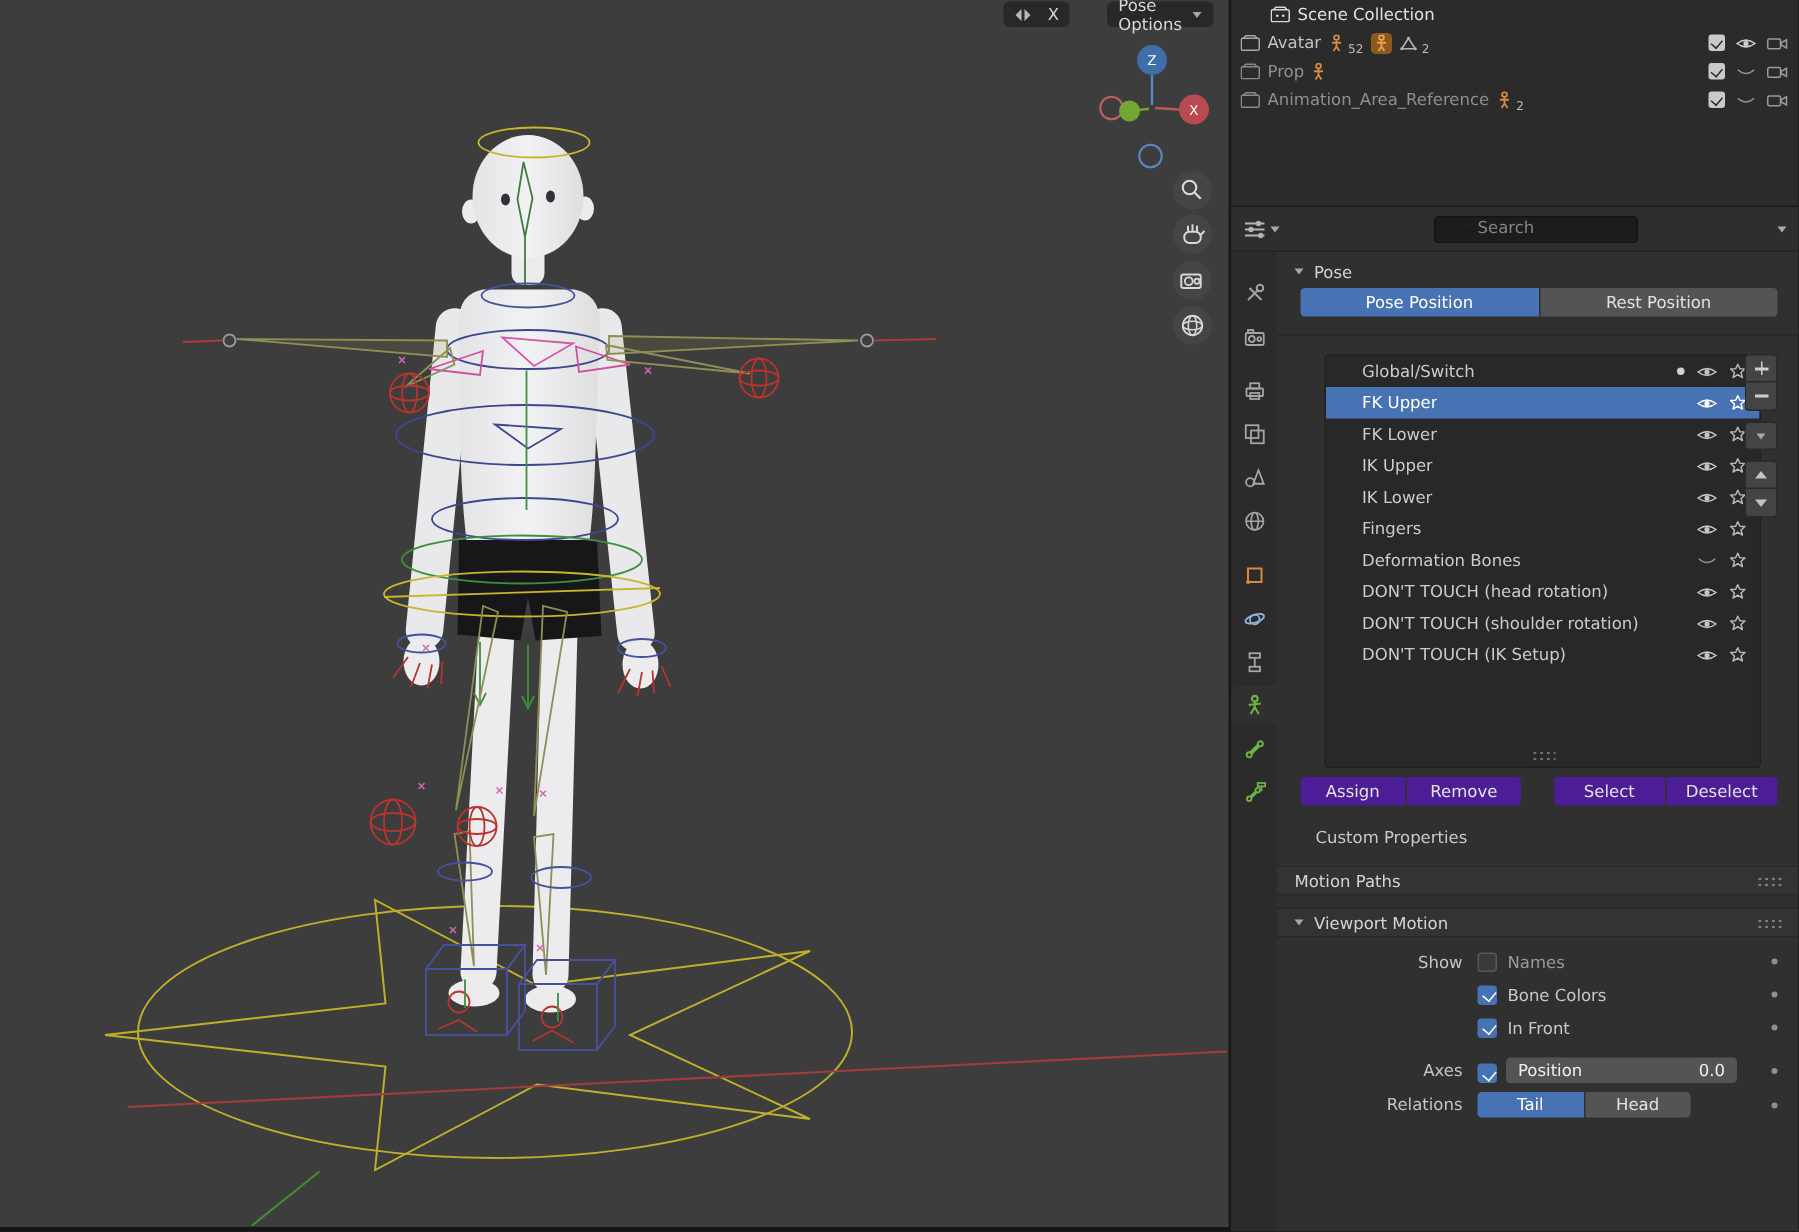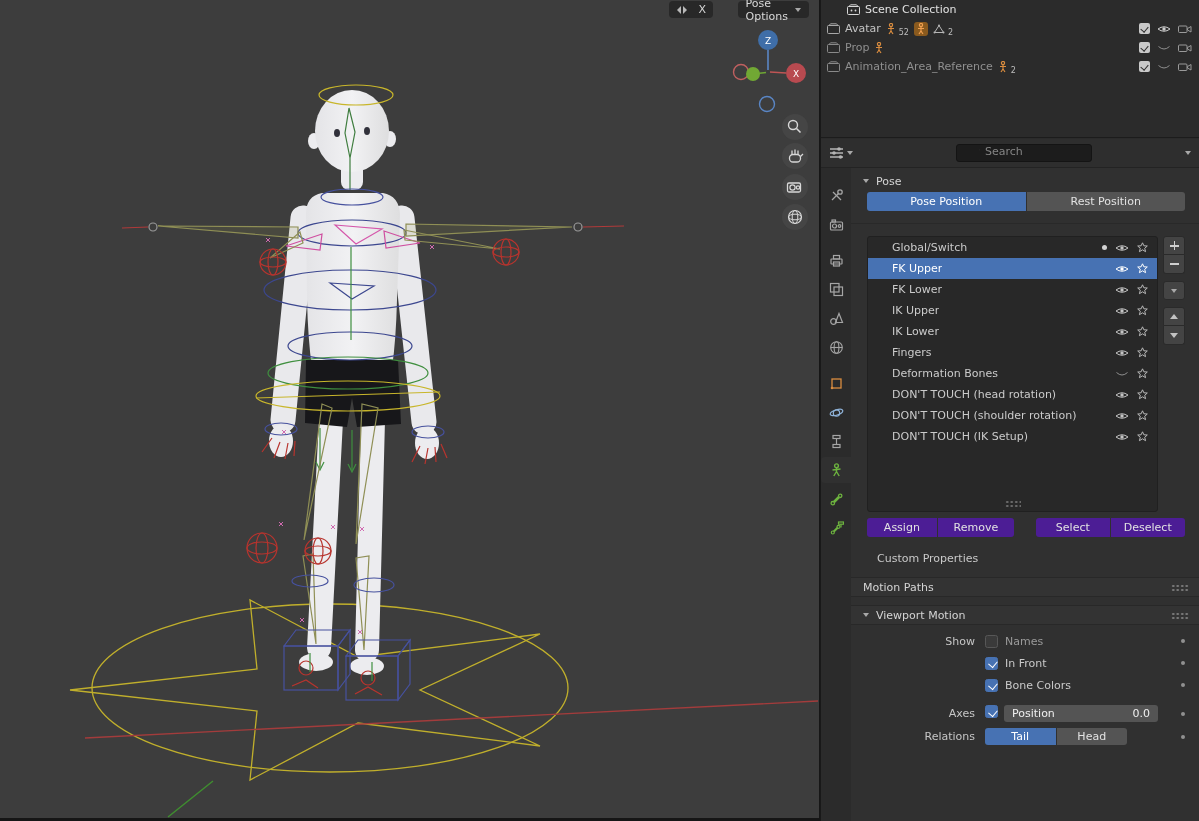--- a/index.html
+++ b/index.html
@@ -53,21 +53,21 @@
   .grip{margin-left:auto;width:18px;height:7px;background-image:radial-gradient(#7c7c7c 1px,transparent 1.2px);background-size:4.5px 4px}
   .sep{border-top:1px solid #292929}
 
   .seg2{display:flex;margin:2px 14px 0 16px;height:19px}
   .seg2 .half{flex:1;display:flex;align-items:center;justify-content:center;background:#545454;color:#e2e2e2}
   .seg2 .half:first-child{border-radius:3px 0 0 3px;margin-right:1px}
   .seg2 .half:last-child{border-radius:0 3px 3px 0}
   .seg2 .half.sel{background:#4772b3;color:#fff}
 
   .bc-wrap{position:relative;margin:12px 14px 0 16px;height:276px}
-  .bc-list{position:absolute;left:0;top:0;width:291px;bottom:0;background:#282828;border:1px solid #202020;border-radius:3px;overflow:hidden}
+  .bc-list{position:absolute;left:16px;top:0;width:291px;bottom:0;background:#282828;border:1px solid #202020;border-radius:3px;overflow:hidden}
   .bc-row{display:flex;align-items:center;height:21px;padding:0 9px 0 24px;gap:8px;color:#cbcbcb}
   .bc-row.sel{background:#4772b3;color:#fff}
   .bc-label{white-space:nowrap;overflow:hidden}
   .bc-icons{margin-left:auto;display:flex;align-items:center;gap:8px}
   .bc-dot{width:5px;height:5px;border-radius:50%;background:#d2d2d2}
   .bc-grip{position:absolute;bottom:4px;left:50%;transform:translateX(-50%);width:16px;height:7px;background-image:radial-gradient(#6e6e6e 1px,transparent 1.2px);background-size:4.5px 4px}
   .bc-side{position:absolute;right:0;top:0;width:22px}
   .sbtn{position:absolute;left:0;width:22px;height:19px;background:#444;border:1px solid #2a2a2a;display:flex;align-items:center;justify-content:center}
   .sbtn.b1{top:0;border-radius:3px 3px 0 0}
   .sbtn.b2{top:19px;border-radius:0 0 3px 3px;border-top:none}
@@ -87,21 +87,21 @@
   .btn{display:flex;align-items:center;justify-content:center;background:#4c1d95;color:#e2e2e2}
   .btn.assign{width:74px;border-radius:3px 0 0 3px;margin-right:1px}
   .btn.remove{width:81px;border-radius:0 3px 3px 0}
   .btn.select{width:78px;border-radius:3px 0 0 3px;margin-left:22px;margin-right:1px}
   .btn.deselect{width:79px;border-radius:0 3px 3px 0}
 
   .collapsed-row{display:flex;align-items:center;gap:7px;height:18px;padding-left:26px;color:#c9c9c9;margin-top:12px}
 
   .prow{display:flex;align-items:center;margin:0 8px 0 0;height:18px}
   .plabel{width:134px;text-align:right;color:#c6c6c6;padding-right:10px;white-space:nowrap}
-  .ctrl{width:173px;display:flex;align-items:flex-start}
+  .ctrl{width:173px;display:flex;align-items:flex-end}
   .adot{width:4px;height:4px;border-radius:50%;background:#909090;margin-left:auto;margin-right:6px}
   .dropdown{width:173px;height:18px;background:#282828;border:1px solid #1e1e1e;border-radius:3px;display:flex;align-items:center;padding:0 7px;color:#d6d6d6}
   .dropdown .caret{margin-left:auto}
   .cb{width:13px;height:13px;border-radius:2.5px;background:#3a3a3a;border:1px solid #575757;position:relative;flex:0 0 auto}
   .cb.on{background:#4772b3;border-color:#4772b3}
   .cb.on::after{content:"";position:absolute;left:3.5px;top:1.5px;width:4.5px;height:7px;border-right:1.8px solid #fff;border-bottom:1.8px solid #fff;transform:rotate(40deg)}
   .cb-label{margin-left:7px;color:#c9c9c9}
   .cb-label.dim{color:#9a9a9a}
   .slider{flex:1;height:17px;background:#545454;border-radius:3px;display:flex;align-items:center;padding:0 8px;color:#f0f0f0;margin-left:6px}
   .slider .val{margin-left:auto}
@@ -765,29 +765,29 @@
           <div class="ctrl">
             <span class="cb"></span>
             <span class="cb-label dim">Names</span>
           </div>
           <span class="adot"></span>
         </div>
         <div class="prow" style="margin-top:6px;height:16px">
           <span class="plabel"></span>
           <div class="ctrl">
             <span class="cb on"></span>
-            <span class="cb-label">In Front</span>
+            <span class="cb-label">Bone Colors</span>
           </div>
           <span class="adot"></span>
         </div>
         <div class="prow" style="margin-top:6px;height:16px">
           <span class="plabel"></span>
           <div class="ctrl">
             <span class="cb on"></span>
-            <span class="cb-label">Bone Colors</span>
+            <span class="cb-label">In Front</span>
           </div>
           <span class="adot"></span>
         </div>
 
         <div class="prow" style="margin-top:12px;height:17px">
           <span class="plabel">Axes</span>
           <div class="ctrl">
             <span class="cb on"></span>
             <div class="slider">
               <span>Position</span>

